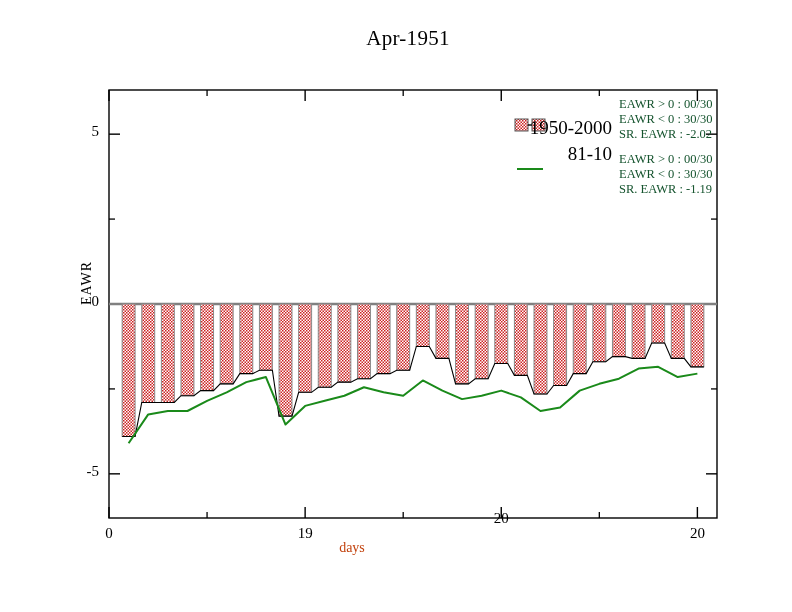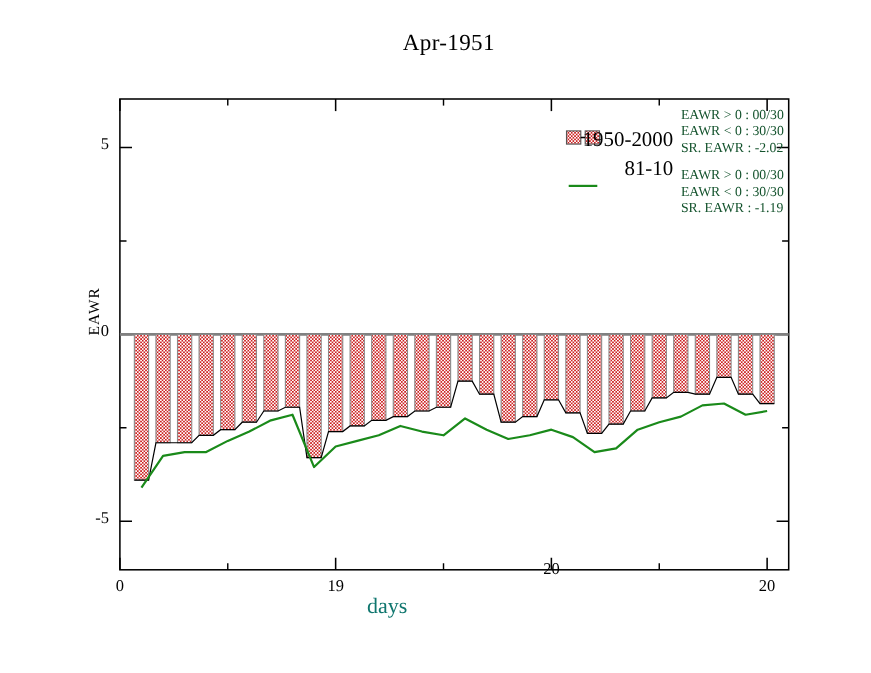--- a/index.html
+++ b/index.html
@@ -35,22 +35,22 @@
     color:#000;
     transform:rotate(-90deg);
     transform-origin:center center;
     letter-spacing:1px;
   }
   .axis-title-x{
     position:absolute;
     left:0;top:540px;width:680px;
     text-align:center;
     font-family:"Liberation Serif", serif;
-    font-size:20px;
-    color:#0f766e;
+    font-size:14px;
+    color:#c2410c;
   }
   .tick-label{
     position:absolute;
     font-family:"Liberation Serif", serif;
     font-size:15px;
     color:#000;
     white-space:nowrap;
   }
   .tick-label.y{ text-align:right; }
   .tick-label.x{ text-align:center; }

